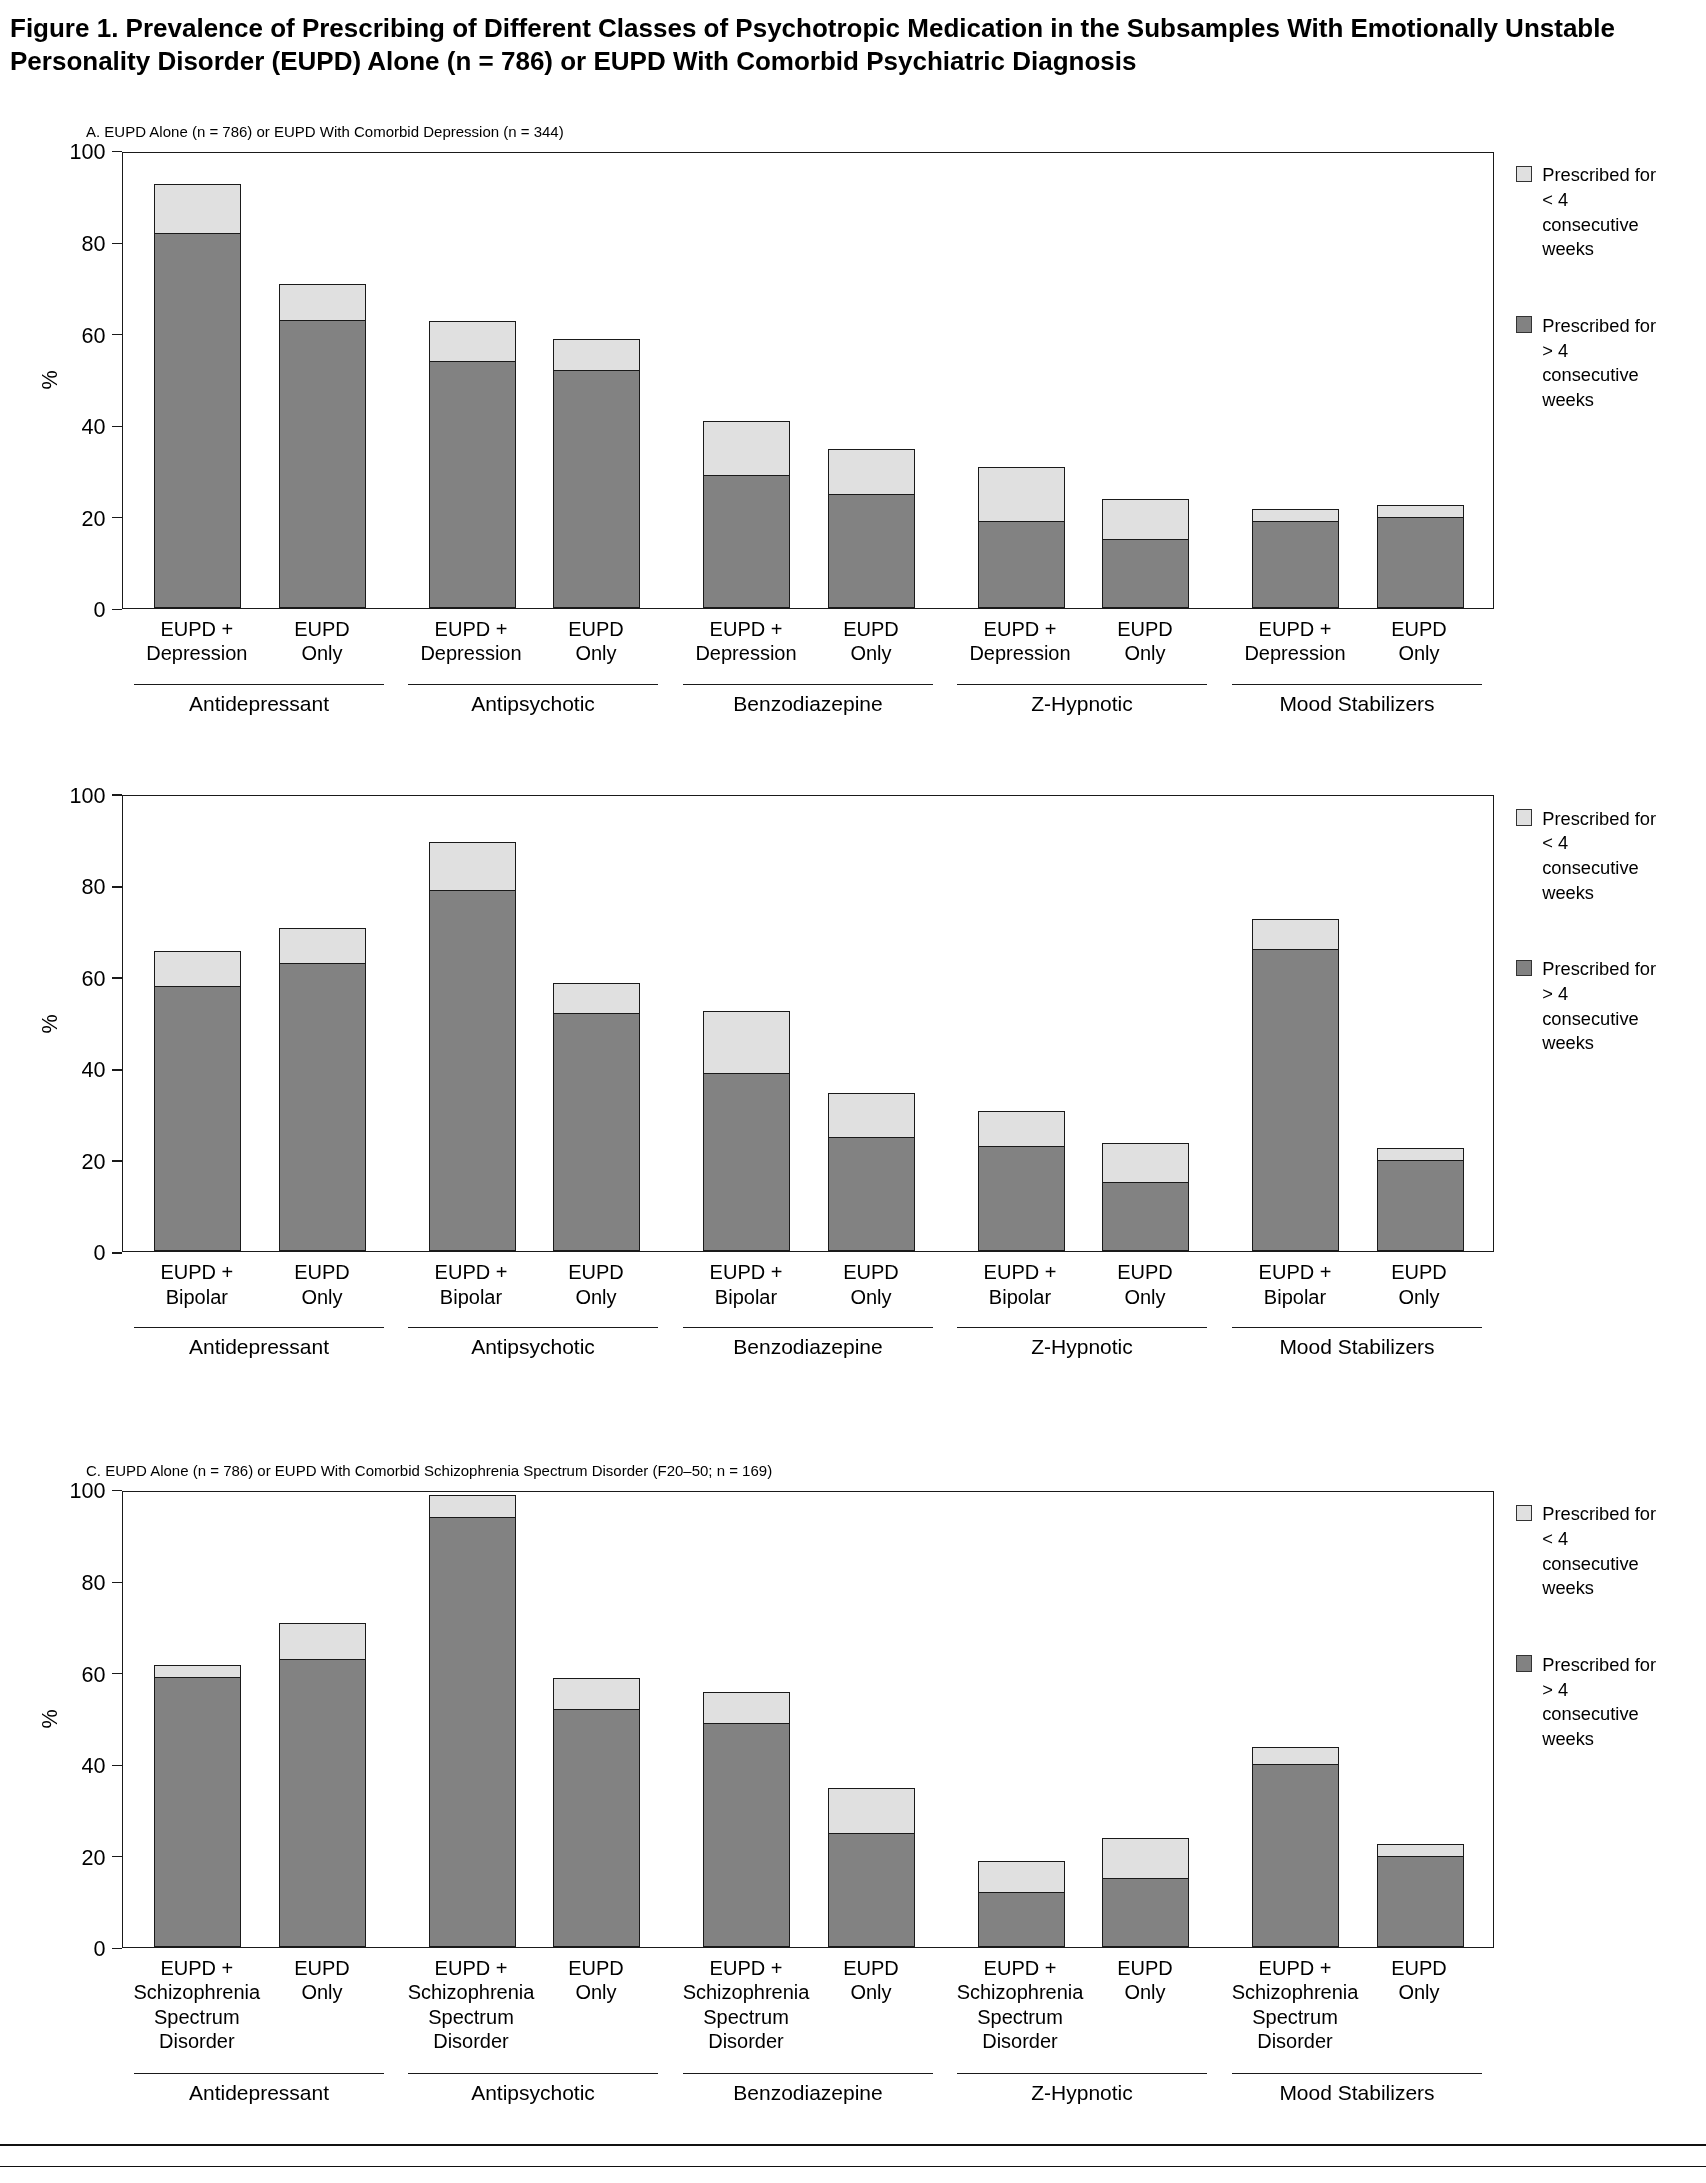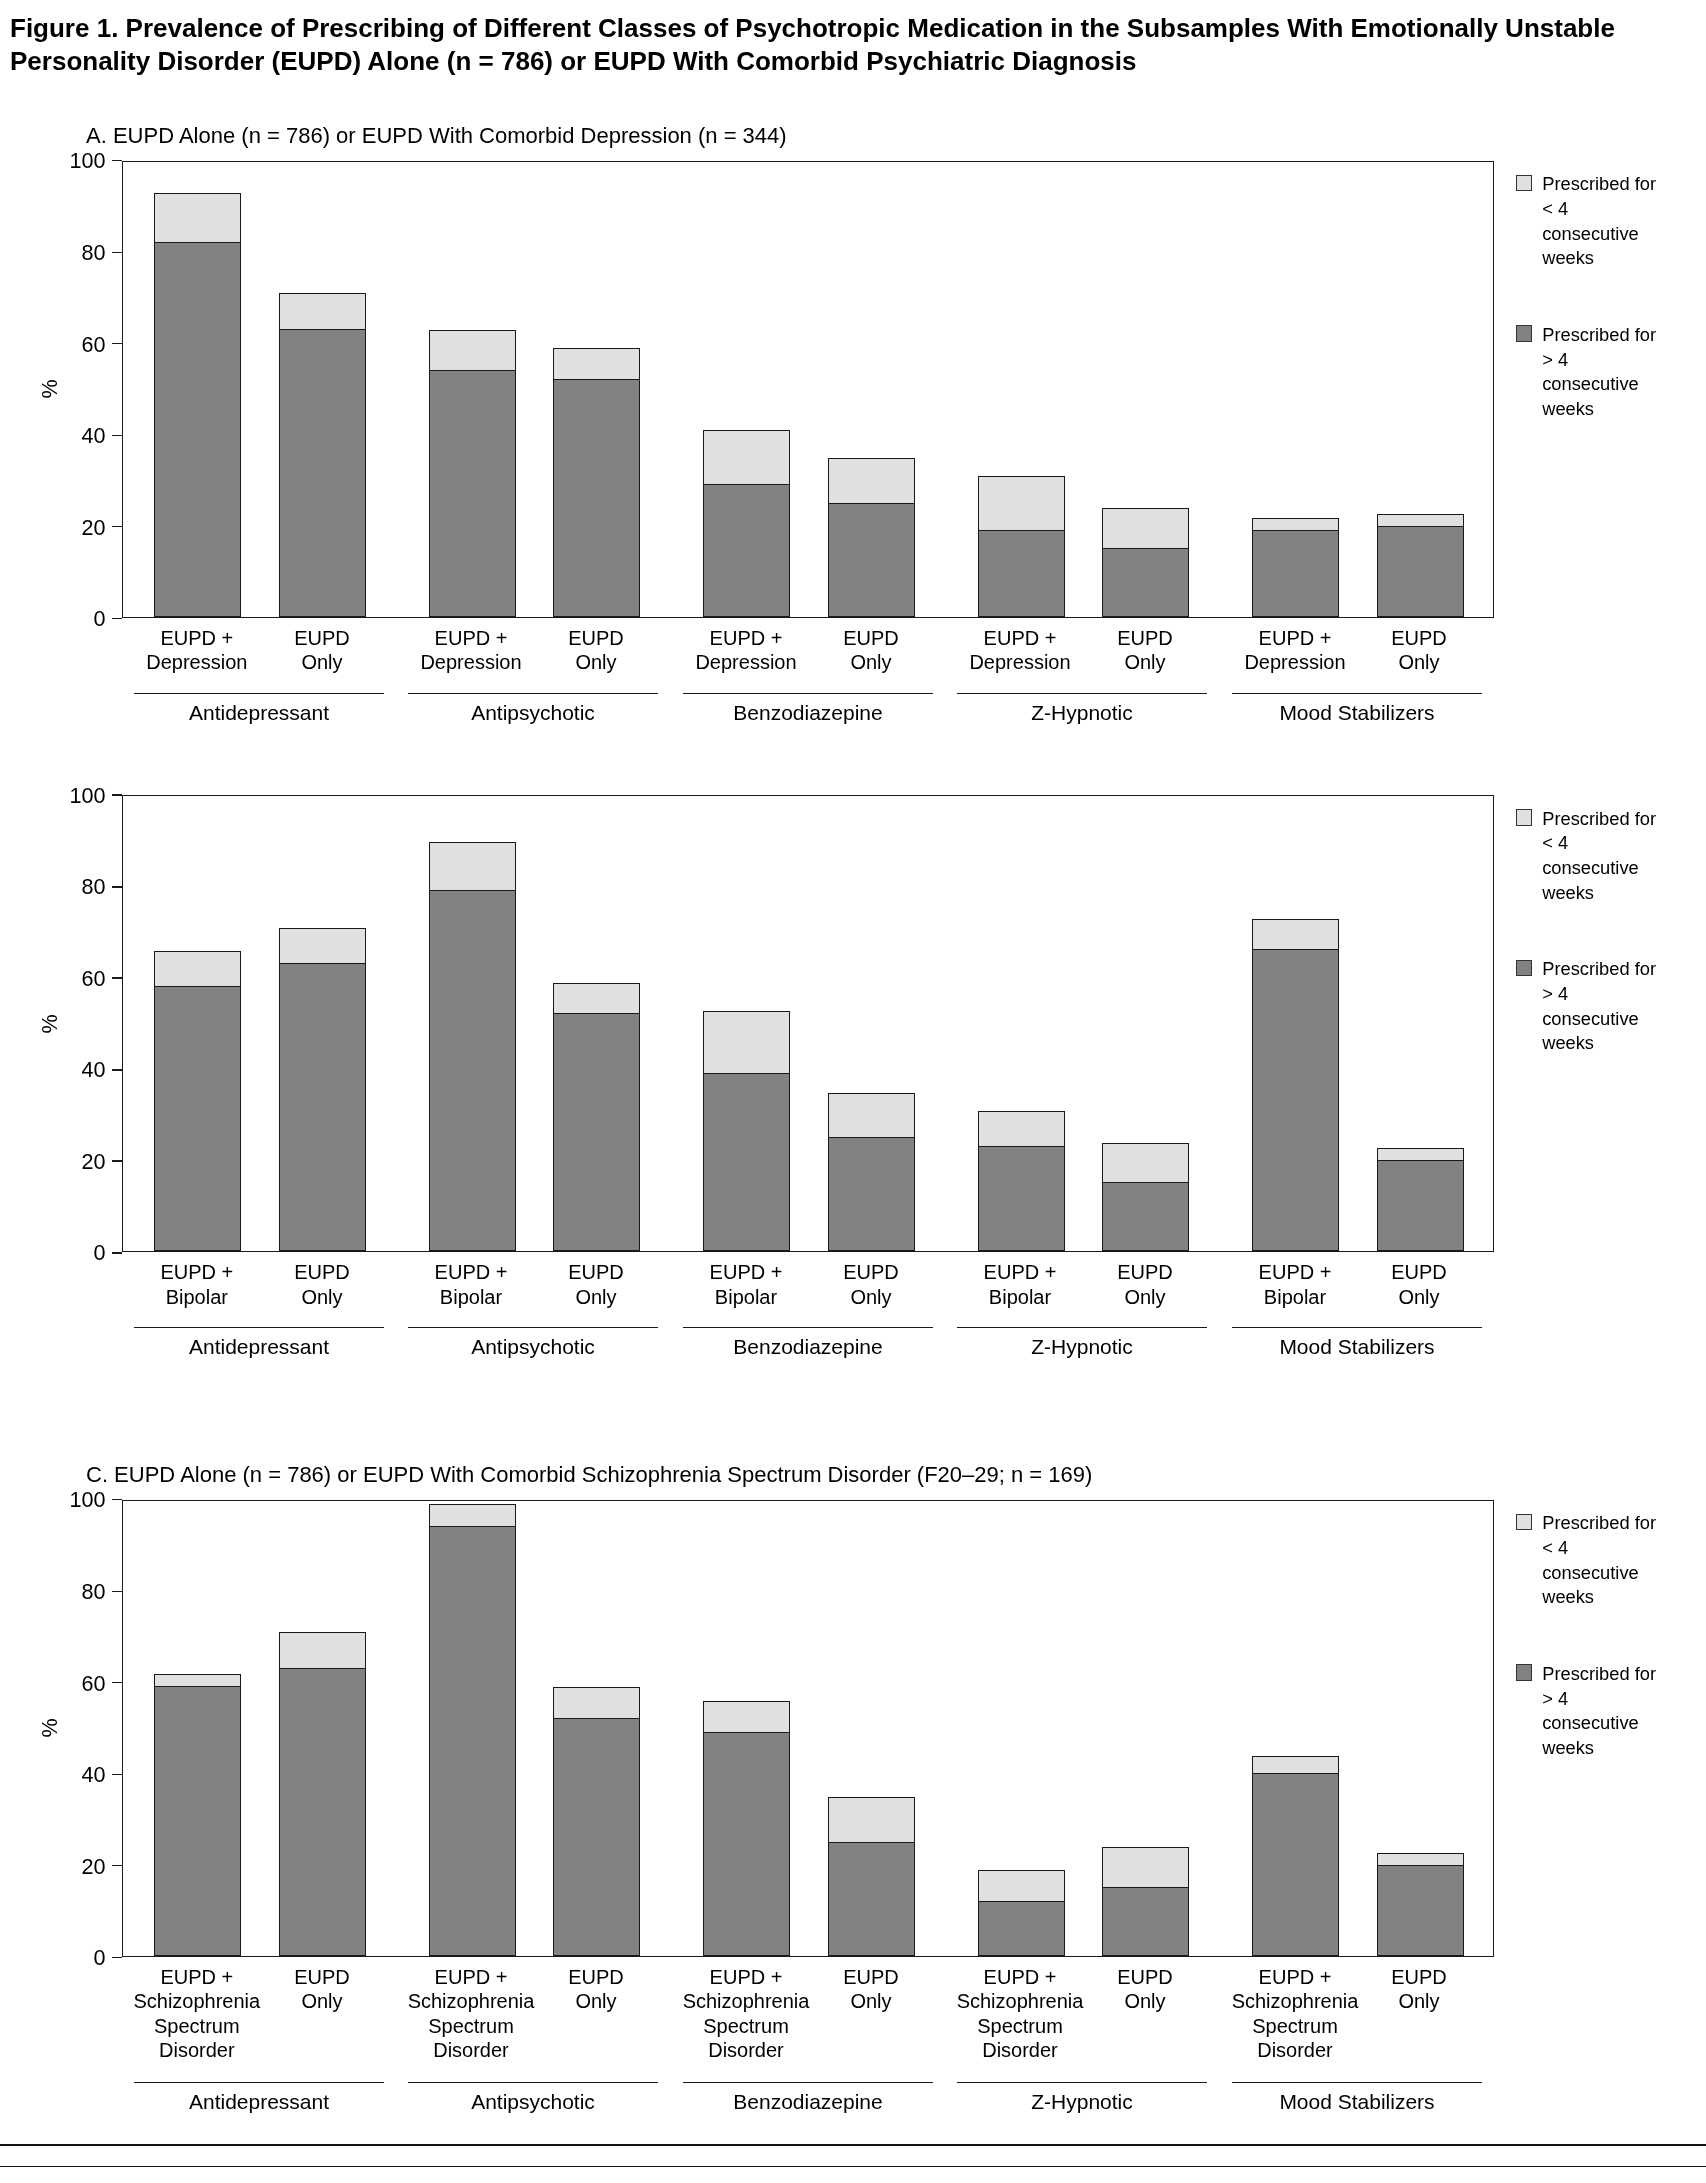--- a/index.html
+++ b/index.html
@@ -10,21 +10,21 @@
     font-family:"Liberation Sans", sans-serif;
   }
   .fig-title {
     font-size:26px; font-weight:bold; line-height:1.3;
     padding:11.6px 25px 0 10px; max-width:1688px;
   }
   .panel { position:absolute; left:0; width:1707px; }
   .panel-a { top:123px; }
   .panel-b { top:795px; }
   .panel-c { top:1462px; }
-  .panel-title { font-size:22px; font-weight:normal; margin:0 0 11.6px 86px; }
+  .panel-title { font-size:15px; font-weight:normal; margin:0 0 11.6px 86px; }
   .panel-body { display:flex; align-items:flex-start; padding-left:37px; }
   .y-axis-label { width:25px; height:457px; display:flex; align-items:center; justify-content:center; font-size:21.6px; }
   .y-axis-label span { transform:rotate(-90deg); display:block; }
   .y-axis { position:relative; width:60px; height:457px; flex:0 0 auto; }
   .ytick-label { position:absolute; right:16.6px; width:50px; text-align:right; font-size:21.6px; line-height:27px; }
   .ytick-mark { position:absolute; right:0; width:10px; height:1.7px; background:#1a1a1a; }
   .plot-col { width:1372px; flex:0 0 auto; }
   .plot { position:relative; width:1372px; height:457px; border:1.7px solid #1a1a1a; background:#fff; }
   .bar { position:absolute; bottom:0; display:flex; flex-direction:column; justify-content:flex-end; }
   .seg { border:1.7px solid #1a1a1a; width:100%; }
@@ -284,21 +284,21 @@
       </div>
       <div class="legend-item legend-item-long">
         <span class="swatch swatch-long" style="background: rgb(130, 130, 130);"></span>
         <span class="legend-text">Prescribed for &gt; 4 consecutive weeks</span>
       </div>
     </aside>
   </div>
 </section>
 
 <section class="panel panel-c">
-  <h2 class="panel-title">C. EUPD Alone (n = 786) or EUPD With Comorbid Schizophrenia Spectrum Disorder (F20–29; n = 169)</h2>
+  <h2 class="panel-title">C. EUPD Alone (n = 786) or EUPD With Comorbid Schizophrenia Spectrum Disorder (F20–50; n = 169)</h2>
   <div class="panel-body">
     <div class="y-axis-label">
         <span>%</span>
       </div>
     <div class="y-axis">
         <div class="ytick-label" style="top: 444px;">0</div>
         <div class="ytick-mark" style="top: 457px;"></div>
         <div class="ytick-label" style="top: 353px;">20</div>
         <div class="ytick-mark" style="top: 365px;"></div>
         <div class="ytick-label" style="top: 261px;">40</div>

